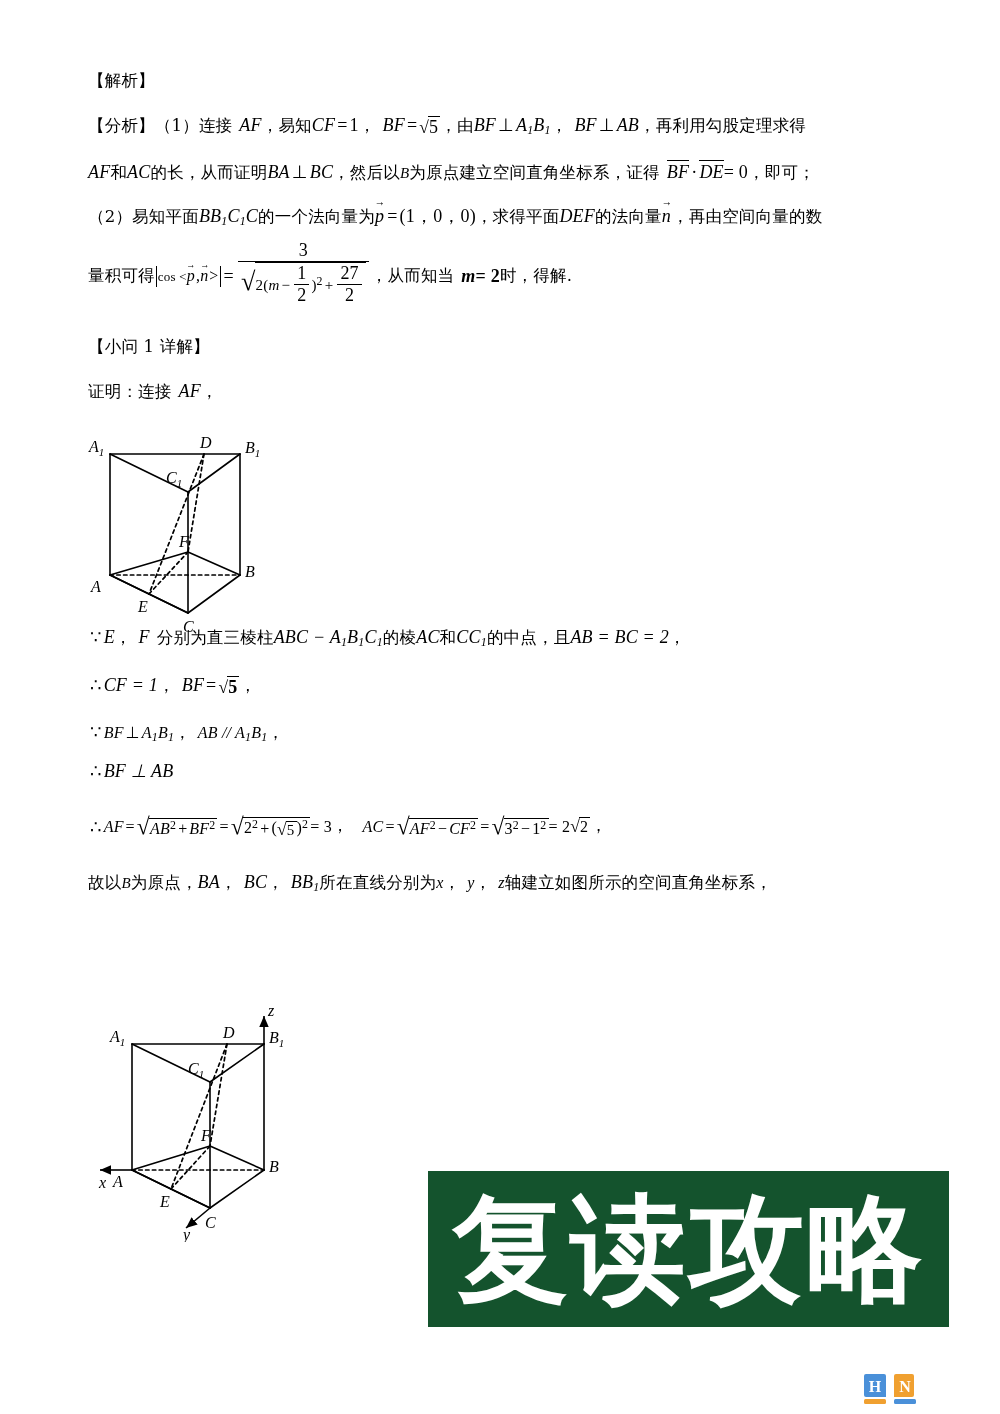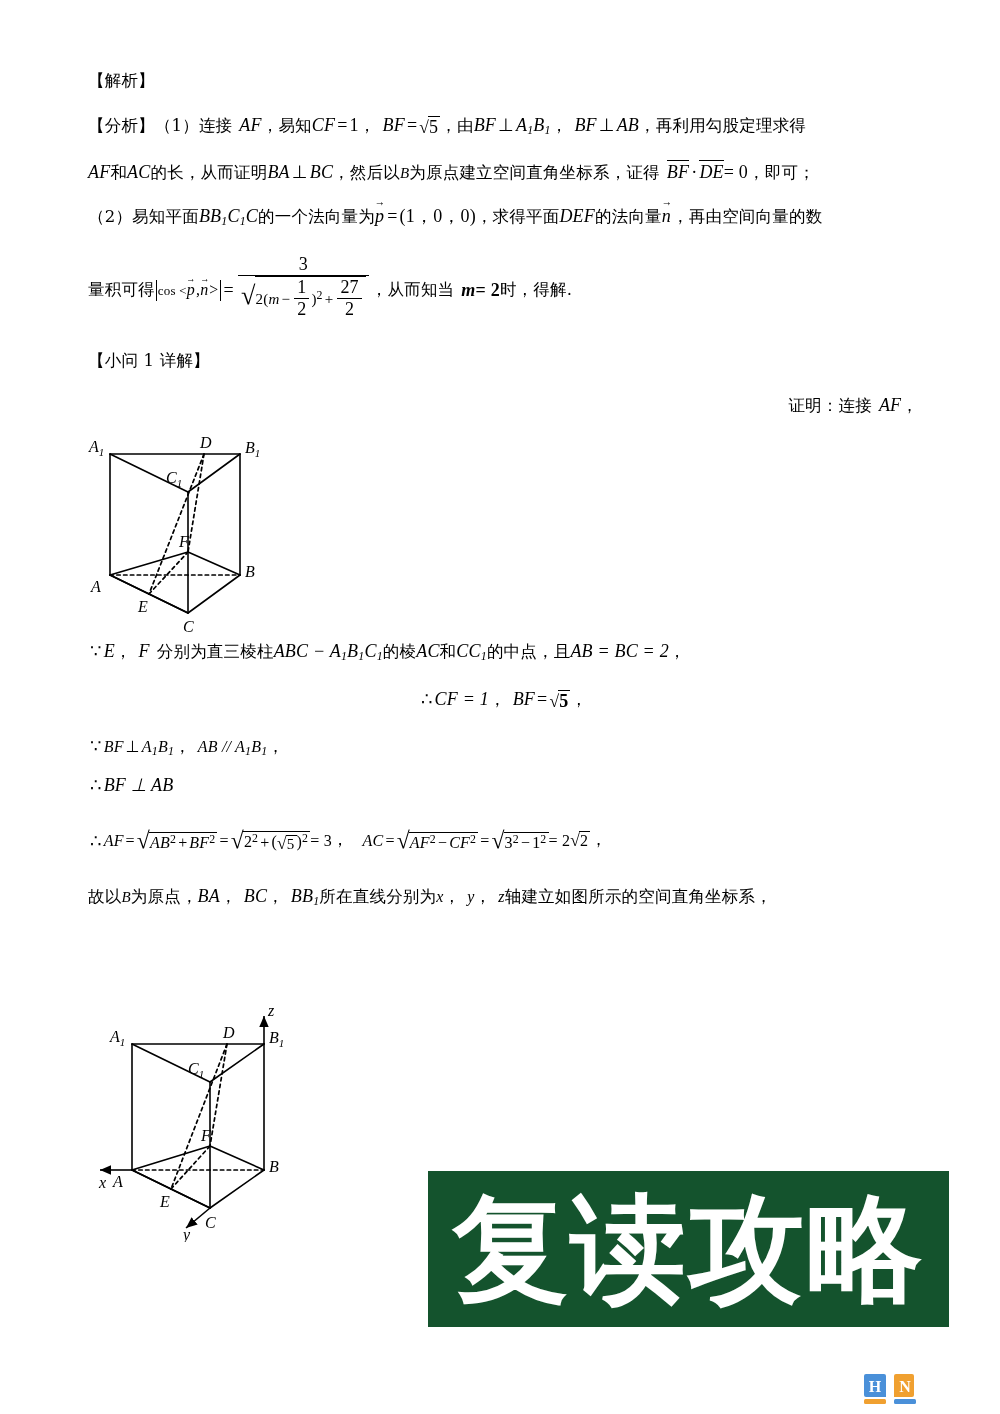--- a/index.html
+++ b/index.html
@@ -174,21 +174,21 @@
     </div>
 
     <div class="line" style="margin-bottom:26px;">
       <span class="cn">【分析】</span><span class="cn">（1）</span><span class="cn">连接</span><span class="gap-s"></span><span class="mi">AF</span><span class="cn">，易知</span><span class="mi">CF</span><span class="mo">=</span><span class="mn">1</span><span class="cn">，</span><span class="gap-s"></span><span class="mi">BF</span><span class="mo">=</span><span class="rad"><span class="sign">√</span><span class="body mn">5</span></span><span class="cn">，由</span><span class="mi">BF</span><span class="mo">⊥</span><span class="mi">A</span><span class="mi sub">1</span><span class="mi">B</span><span class="mi sub">1</span><span class="cn">，</span><span class="gap-s"></span><span class="mi">BF</span><span class="mo">⊥</span><span class="mi">AB</span><span class="cn">，再利用勾股定理求得</span>
     </div>
 
     <div class="line" style="margin-bottom:26px;">
       <span class="mi">AF</span><span class="cn">和</span><span class="mi">AC</span><span class="cn">的长，从而证明</span><span class="mi">BA</span><span class="mo">⊥</span><span class="mi">BC</span><span class="cn">，然后以</span><span class="mi" style="font-size:15px">B</span><span class="cn">为原点建立空间直角坐标系，证得</span><span class="gap-s"></span><span class="mi vec">BF</span><span class="mo">·</span><span class="mi vec">DE</span><span class="mn">= 0</span><span class="cn">，即可；</span>
     </div>
 
-    <div class="line" style="margin-bottom:26px;">
+    <div class="line" style="margin-bottom:12px;">
       <span class="cn">（2）</span><span class="cn">易知平面</span><span class="mi">BB</span><span class="mi sub">1</span><span class="mi">C</span><span class="mi sub">1</span><span class="mi">C</span><span class="cn">的一个法向量为</span><span class="mi vecarrow">p</span><span class="mo">=</span><span class="mn">(1，0，0)</span><span class="cn">，求得平面</span><span class="mi">DEF</span><span class="cn">的法向量</span><span class="mi vecarrow">n</span><span class="cn">，再由空间向量的数</span>
     </div>
 
     <div class="line equation-line" style="margin-bottom:26px; height:72px;">
       <span class="cn">量积可得</span>
         <span class="absbar"></span>
         <span class="mn" style="font-size:13px">cos &lt;</span>
         <span class="mi vecarrow" style="font-size:16px">p</span>
         <span class="mn" style="font-size:16px">,</span>
         <span class="mi vecarrow" style="font-size:16px">n</span>
@@ -203,31 +203,31 @@
         <span class="gap-s"></span>
         <span class="mi" style="font-weight:bold">m</span>
         <span class="mn" style="font-weight:bold">= 2</span>
         <span class="cn">时，得解.</span>
     </div>
 
     <div class="line" style="margin-bottom:26px;">
       <span class="cn">【小问 1 详解】</span>
     </div>
 
-    <div class="line" style="margin-bottom:10px;text-align:right;">
+    <div class="line" style="margin-bottom:10px;">
       <span class="cn">证明：连接</span><span class="gap-s"></span><span class="mi">AF</span><span class="cn">，</span>
     </div>
 
     <div style="height:218px"></div>
 
     <div class="line" style="margin-bottom:26px;">
       <span class="mo">∵</span><span class="mi">E</span><span class="cn">，</span><span class="gap-s"></span><span class="mi">F</span><span class="gap-s"></span><span class="cn">分别为直三棱柱</span><span class="mi">ABC − A</span><span class="mi sub">1</span><span class="mi">B</span><span class="mi sub">1</span><span class="mi">C</span><span class="mi sub">1</span><span class="cn">的棱</span><span class="mi">AC</span><span class="cn">和</span><span class="mi">CC</span><span class="mi sub">1</span><span class="cn">的中点，且</span><span class="mi">AB = BC = 2</span><span class="cn">，</span>
     </div>
 
-    <div class="line" style="margin-bottom:26px;text-align:center;">
+    <div class="line" style="margin-bottom:26px;">
       <span class="mo">∴</span><span class="mi">CF = 1</span><span class="cn">，</span><span class="gap-s"></span><span class="mi">BF</span><span class="mo">=</span><span class="rad"><span class="sign">√</span><span class="body mn" style="font-weight:bold">5</span></span><span class="cn">，</span>
     </div>
 
     <div class="line" style="margin-bottom:18px;">
       <span class="mo">∵</span><span class="mi" style="font-size:16px">BF</span><span class="mo" style="font-size:16px">⊥</span><span class="mi" style="font-size:16px">A</span><span class="mi sub">1</span><span class="mi" style="font-size:16px">B</span><span class="mi sub">1</span><span class="cn">，</span><span class="gap-s"></span><span class="mi" style="font-size:16px">AB // A</span><span class="mi sub">1</span><span class="mi" style="font-size:16px">B</span><span class="mi sub">1</span><span class="cn">，</span>
     </div>
 
     <div class="line" style="margin-bottom:26px;">
       <span class="mo">∴</span><span class="mi">BF ⊥ AB</span>
     </div>

